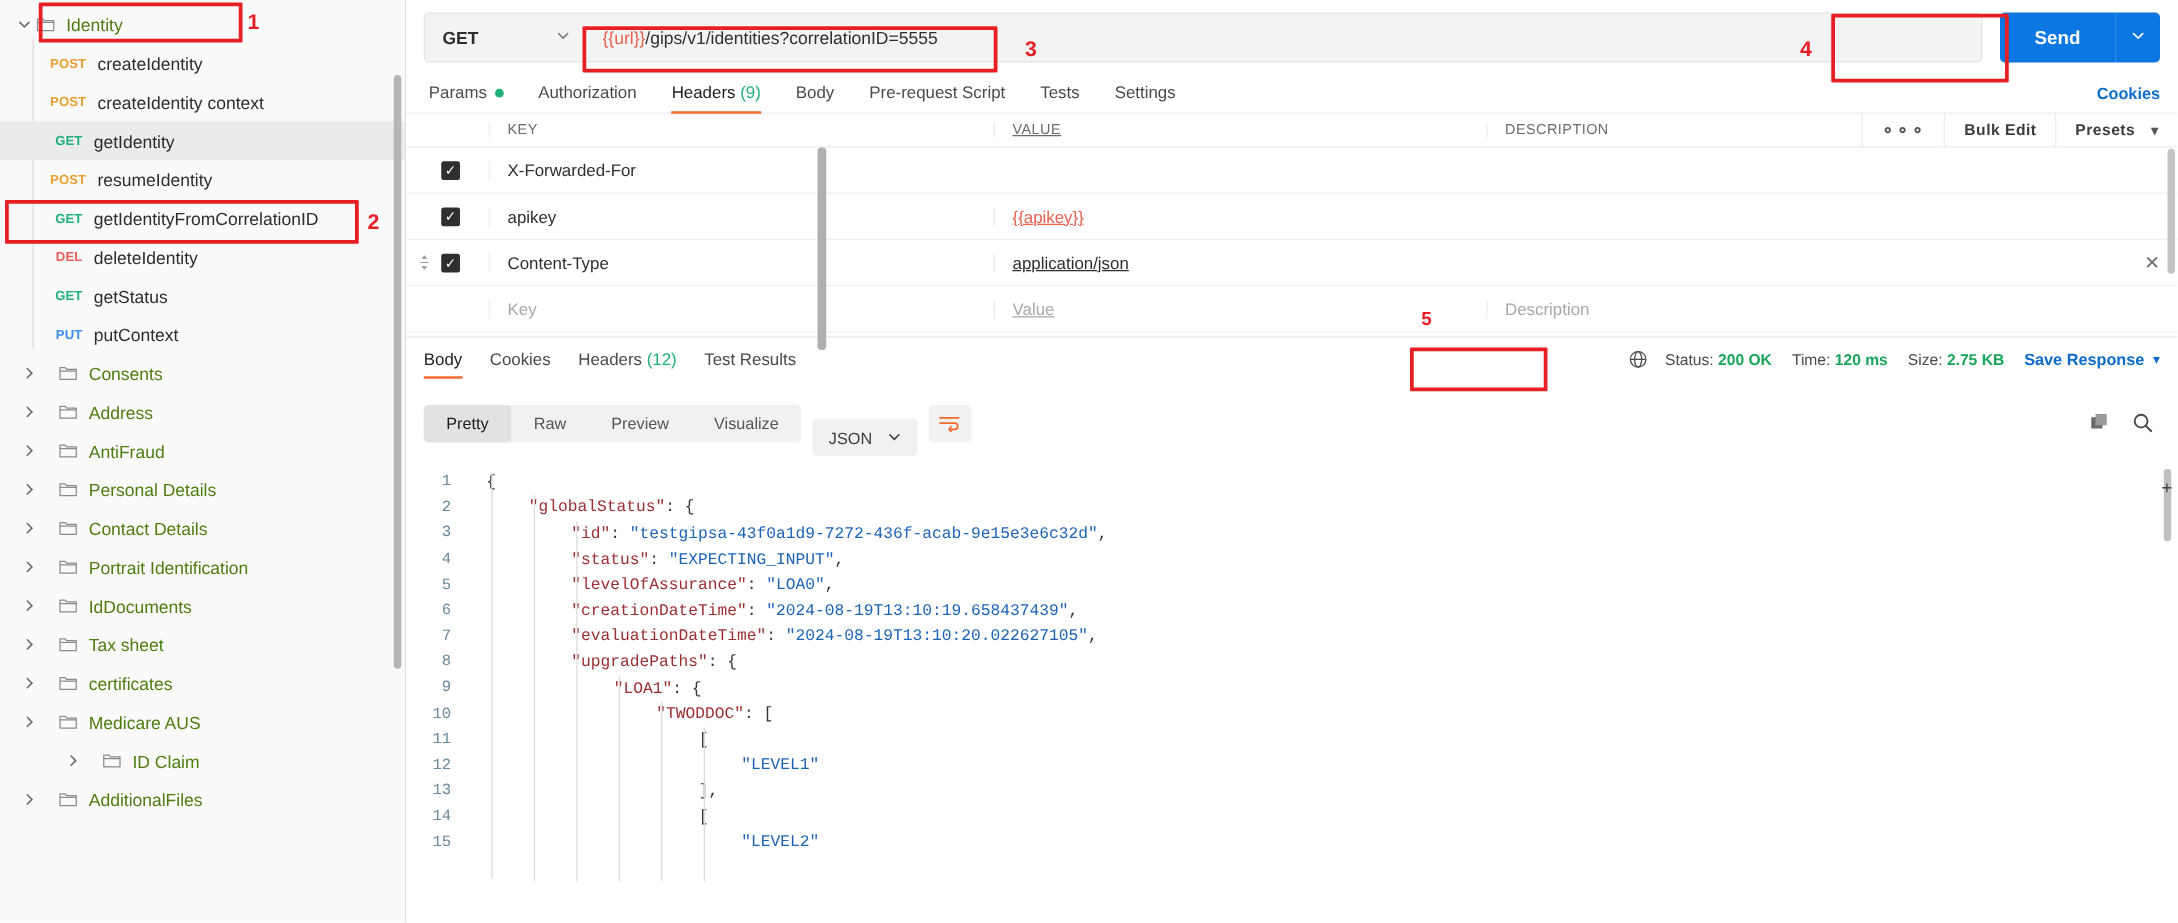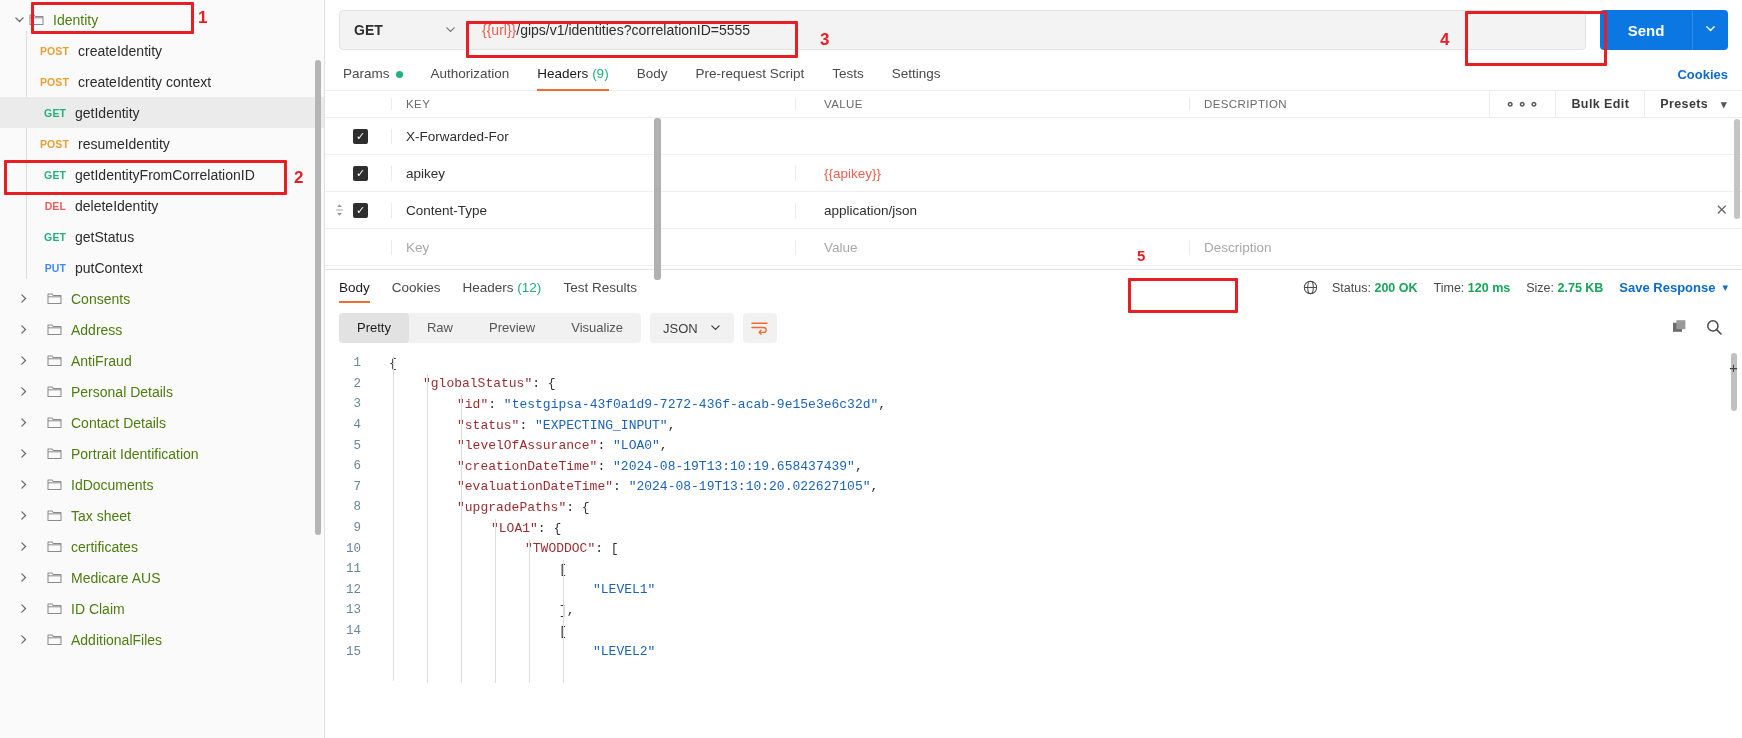--- a/index.html
+++ b/index.html
@@ -125,21 +125,21 @@
   
   .hdr-table { position:relative; }
   .hdr-head {
     display:flex; align-items:center; height:27px;
     font-size:11.5px; color:#6b6b6b; letter-spacing:.4px;
     border-bottom:1px solid #ececec;
   }
   .col-grip { width:28px; flex:0 0 28px; }
   .col-chk  { width:38px; flex:0 0 38px; }
   .col-key  { width:404px; flex:0 0 404px; border-left:1px solid #ececec; padding-left:14px; }
-  .col-val  { width:394px; flex:0 0 394px; border-left:1px solid #ececec; padding-left:28px; }
+  .col-val  { width:394px; flex:0 0 394px; border-left:1px solid #ececec; padding-left:14px;text-decoration:underline; }
   .col-desc { flex:1; border-left:1px solid #ececec; padding-left:14px; }
   .hdr-tools { display:flex; align-items:center; height:27px; }
   .tool-btn {
     font-size:12.5px; color:#3c3c3c; font-weight:600;
     padding:0 15px; height:27px; line-height:27px; cursor:pointer;
     border-left:1px solid #ececec;
   }
   .tool-dots { color:#555; letter-spacing:1px; font-size:13px; }
   .hdr-row {
     display:flex; align-items:center; height:37px;
@@ -191,21 +191,21 @@
     display:flex; background:#f1f1f1; border-radius:4px; height:30px; align-items:center;
   }
   .seg-btn {
     font-size:13px; color:#555; padding:0 18px; height:30px; line-height:30px;
     cursor:pointer; border-radius:4px;
   }
   .seg-btn.active { background:#e2e2e2; color:#1c1c1c; }
   .fmt-select {
     display:flex; align-items:center; gap:12px; background:#f1f1f1;
     height:30px; padding:0 13px; border-radius:4px; font-size:13px;
-    color:#3c3c3c; cursor:pointer;
+    color:#3c3c3c; cursor:pointer;margin-top:22px;
   }
   .wrap-btn {
     width:34px; height:30px; background:#f1f1f1; border-radius:4px;
     display:flex; align-items:center; justify-content:center; cursor:pointer;
     color:#ef6c2e;
   }
   .body-icons {
     margin-left:auto; display:flex; align-items:center; gap:18px;
     color:#5a5a5a; padding-right:6px;
   }
@@ -436,21 +436,21 @@
             </svg>
           </span>
           <span class="folder-ico" style="margin-left:14px">
             <svg width="15" height="13" viewBox="0 0 16 14">
               <path d="M1 2.2h4.5l1.2 1.6H15v8.5H1z" fill="none" stroke="currentColor" stroke-width="1.1" stroke-linejoin="round"></path>
               <path d="M1 5.2h14" stroke="currentColor" stroke-width="1.1"></path>
             </svg>
           </span>
           <span class="sb-label">Medicare AUS</span>
         </div>
-        <div class="sb-row" style="padding-left: 14px;">
+        <div class="sb-row" style="padding-left: 14px; margin-left: 35px;">
           <span class="chev">
             <svg width="11" height="11" viewBox="0 0 12 12">
               <path d="M4.2 2l4 4-4 4" fill="none" stroke="currentColor" stroke-width="1.4" stroke-linecap="round"></path>
             </svg>
           </span>
           <span class="folder-ico" style="margin-left:14px">
             <svg width="15" height="13" viewBox="0 0 16 14">
               <path d="M1 2.2h4.5l1.2 1.6H15v8.5H1z" fill="none" stroke="currentColor" stroke-width="1.1" stroke-linejoin="round"></path>
               <path d="M1 5.2h14" stroke="currentColor" stroke-width="1.1"></path>
             </svg>

